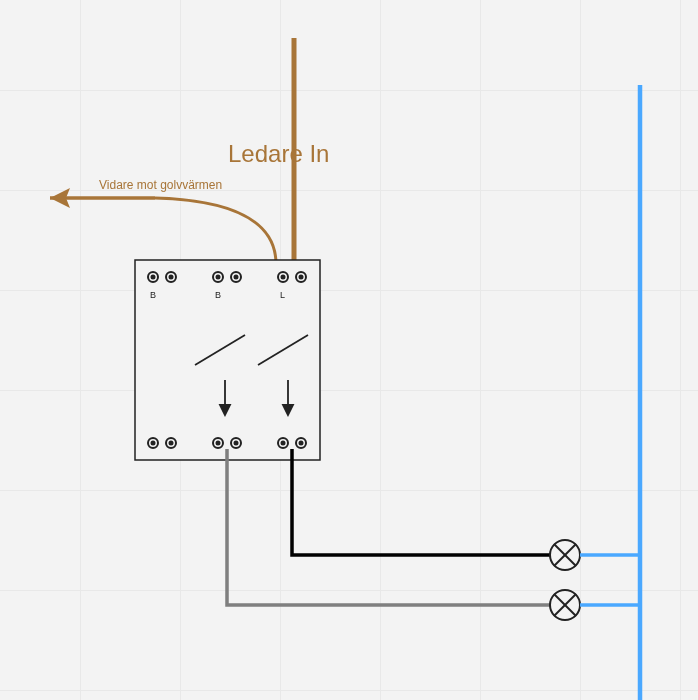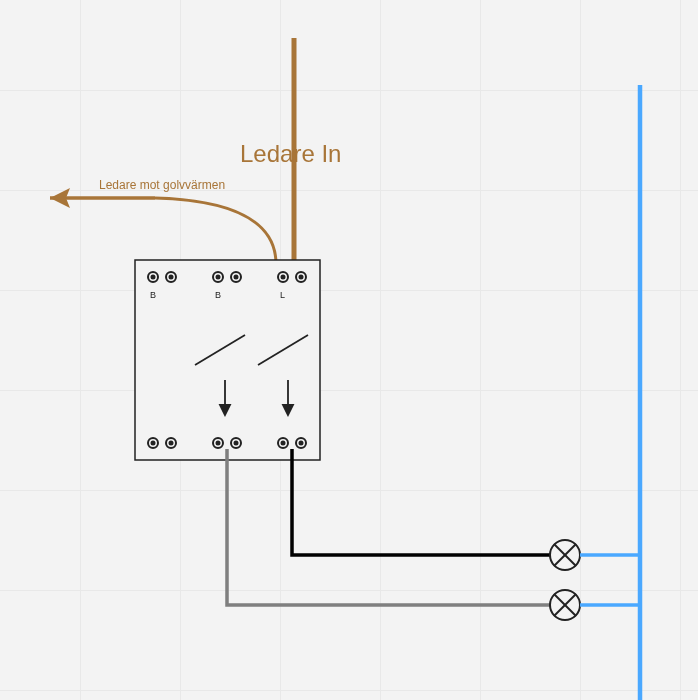--- a/index.html
+++ b/index.html
@@ -121,17 +121,17 @@
     <circle cx="565" cy="605" r="15" fill="#f3f3f3" stroke="#222" stroke-width="2"></circle>
     <line x1="554" y1="594" x2="576" y2="616" stroke="#222" stroke-width="2"></line>
     <line x1="576" y1="594" x2="554" y2="616" stroke="#222" stroke-width="2"></line>
   </g>
 
   <line x1="580" y1="555" x2="640" y2="555" stroke="#4aa8ff" stroke-width="3.5"></line>
   <line x1="580" y1="605" x2="640" y2="605" stroke="#4aa8ff" stroke-width="3.5"></line>
 
 </svg>
 
-<div class="label-main" style="left:240px; top:140px;text-align:right;">Ledare In</div>
+<div class="label-main" style="left:228px; top:140px;text-align:right;">Ledare In</div>
 
-<div class="label-small" style="left:99px; top:178px;">Ledare mot golvvärmen</div>
+<div class="label-small" style="left:99px; top:178px;">Vidare mot golvvärmen</div>
 
 </div>
 
 </body></html>

